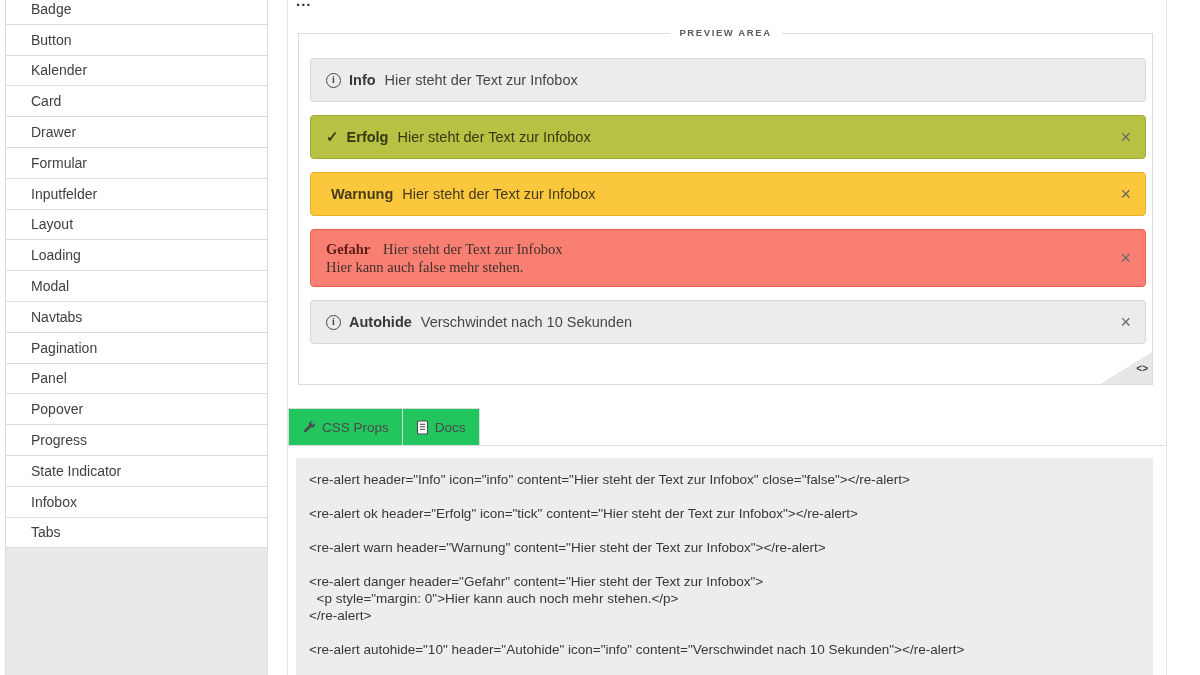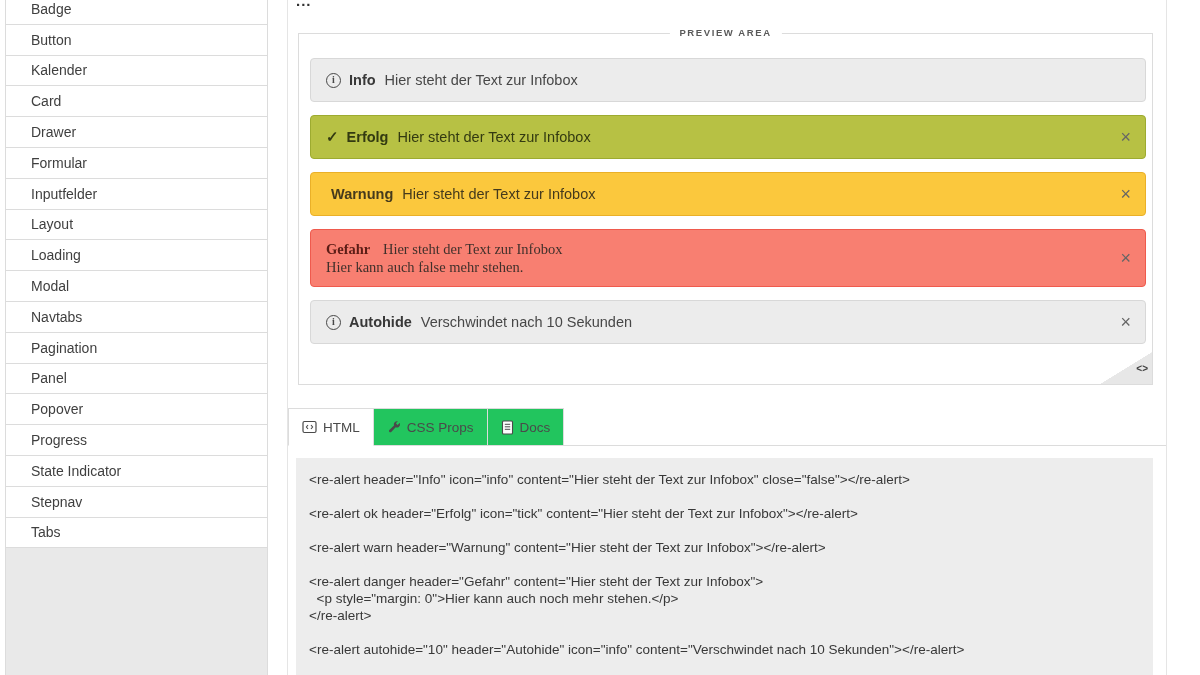--- a/index.html
+++ b/index.html
@@ -114,21 +114,21 @@
   <div class="side-item">
       <span>Popover</span>
     </div>
   <div class="side-item">
       <span>Progress</span>
     </div>
   <div class="side-item">
       <span>State Indicator</span>
     </div>
   <div class="side-item">
-      <span>Stepnav</span>
+      <span>Infobox</span>
     </div>
   <div class="side-item">
       <span>Tabs</span>
     </div>
 </nav>
 
 <main class="main">
 
   <div class="ellipsis">...</div>
 
@@ -173,27 +173,20 @@
       <span>Verschwindet nach 10 Sekunden</span>
       <span class="a-close">×</span>
     </div>
 
     <div class="grip">
       <span>&lt;&gt;</span>
     </div>
   </section>
 
   <div class="tabbar">
-    <div class="tab active">
-      <svg width="15" height="14" viewBox="0 0 15 14">
-        <rect x="1" y="1.5" width="13" height="11" rx="1.5" fill="none" stroke="#4a4a4a" stroke-width="1.2"></rect>
-        <path d="M6 5L4.4 7L6 9 M9 5L10.6 7L9 9" fill="none" stroke="#4a4a4a" stroke-width="1.1"></path>
-      </svg>
-      <span>HTML</span>
-    </div>
     <div class="tab">
       <svg width="14" height="14" viewBox="0 0 14 14">
         <path d="M13 3.4a3.3 3.3 0 0 1-4.3 3.9L4.2 12a1.35 1.35 0 0 1-1.9-1.9l4.7-4.5A3.3 3.3 0 0 1 10.9 1.3L8.9 3.2l1.7 1.7 2-1.9c.2.1.4.3.4.4z" fill="#4a4a4a"></path>
       </svg>
       <span>CSS Props</span>
     </div>
     <div class="tab">
       <svg width="13" height="15" viewBox="0 0 13 15">
         <rect x="1.5" y="1" width="10" height="13" rx="1" fill="#fdfdfd" stroke="#4a4a4a" stroke-width="1.1"></rect>
         <path d="M3.8 4.3h5.4M3.8 6.8h5.4M3.8 9.3h5.4" stroke="#4a4a4a" stroke-width="1"></path>

